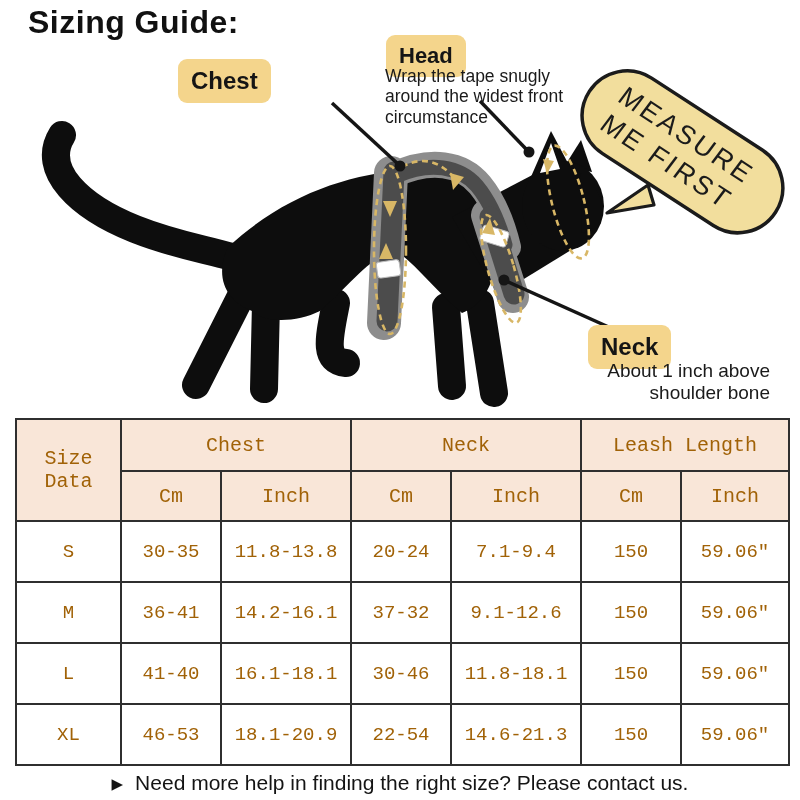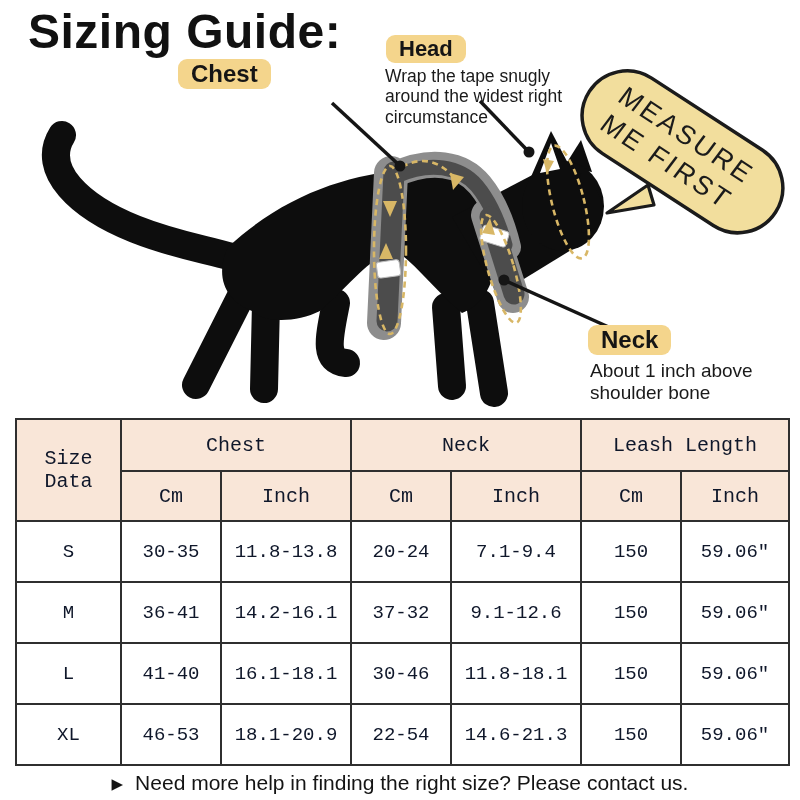--- a/index.html
+++ b/index.html
@@ -1,42 +1,42 @@
 <!DOCTYPE html>
 <html><head>
 <meta charset="utf-8">
 <style>
   html,body{margin:0;padding:0;background:#fff;}
   #page{position:relative;width:800px;height:800px;background:#fff;overflow:hidden;
         font-family:"Liberation Sans",sans-serif;color:#111;}
-  .title{position:absolute;left:28px;top:4px;font-size:48px;font-weight:800;letter-spacing:.5px;text-align:center;}
-  .badge{position:absolute;background:#f4d58c;border-radius:9px;padding:1px 13px;
+  .title{position:absolute;left:28px;top:4px;font-size:32px;font-weight:800;letter-spacing:.5px;text-align:center;}
+  .badge{position:absolute;background:#f4d58c;border-radius:9px;padding:8px 13px;
          font-weight:800;color:#151515;}
   .badge.chest{left:178px;top:59px;font-size:24px;}
   .badge.head{left:386px;top:35px;font-size:22px;}
   .badge.neck{left:588px;top:325px;font-size:24px;}
   .desc{position:absolute;font-size:19px;line-height:1.17;color:#1a1a1a;}
   .desc.chest{left:178px;top:93px;width:185px;}
   .desc.head{left:385px;top:66px;width:182px;font-size:17.5px;}
-  .desc.neck{left:590px;top:360px;width:180px;}
+  .desc.neck{left:590px;top:360px;width:180px;text-align:right;}
   #illu{position:absolute;left:0;top:55px;width:800px;height:365px;}
   .cat{fill:#0d0d0d;}
   .leg{stroke:#0d0d0d;stroke-width:28;stroke-linecap:round;fill:none;}
   .strap-light{stroke:#8d8d8d;fill:none;stroke-linecap:round;}
   .strap-dark{stroke:#4c4c4c;fill:none;stroke-linecap:round;}
   .gold{stroke:#d8b766;stroke-width:2.6;fill:none;stroke-dasharray:6 4.5;}
   .goldfill{fill:#d8b766;stroke:none;}
   .callout{stroke:#151515;stroke-width:3.5;fill:none;}
   .dot{fill:#151515;}
   .buckle{fill:#fff;stroke:#bdbdbd;stroke-width:1;}
   .bubble-shape{fill:#f2de9d;stroke:#1b1b1b;}
   .bubble-text{font-family:"Liberation Sans",sans-serif;font-size:27px;letter-spacing:3px;
                fill:#1b1b1b;text-anchor:middle;}
   table.size{position:absolute;left:15px;top:418px;border-collapse:collapse;table-layout:fixed;
-             font-family:"Liberation Mono",monospace;color:#0f172a;padding-left:24px;}
+             font-family:"Liberation Mono",monospace;color:#a16207;padding-left:24px;}
   table.size td,table.size th{border:2px solid #2f2f2f;text-align:center;vertical-align:middle;
              font-weight:normal;background:#fff;padding:0;}
   table.size thead td,table.size thead th{background:#f9e6d8;font-size:20px;}
   tr.units th{height:48px;}
   tr.grp th{height:50px;}
   tbody tr{height:61px;font-size:19px;}
   td.corner{background-image:linear-gradient(to bottom right,
             transparent calc(50% - 1px),#4a4a4a calc(50% - 1px),
             #4a4a4a calc(50% + 1px),transparent calc(50% + 1px));
             font-size:21px;}
@@ -109,21 +109,21 @@
       <circle class="dot" cx="400" cy="111" r="5.5"></circle>
       <line class="callout" x1="480" y1="46" x2="527" y2="95"></line>
       <circle class="dot" cx="529" cy="97" r="5.5"></circle>
       <line class="callout" x1="506" y1="226" x2="622" y2="278"></line>
       <circle class="dot" cx="504" cy="225" r="5.5"></circle>
     </g>
   </svg>
 
   <div class="badge chest">Chest</div>
   <div class="badge head">Head</div>
-  <div class="desc head">Wrap the tape snugly around the widest right circumstance</div>
+  <div class="desc head">Wrap the tape snugly around the widest front circumstance</div>
   <div class="badge neck">Neck</div>
   <div class="desc neck">About 1 inch above shoulder bone</div>
 
   <table class="size">
     <colgroup>
       <col style="width:105px">
         <col style="width:100px">
         <col style="width:130px">
       <col style="width:100px">
         <col style="width:130px">

